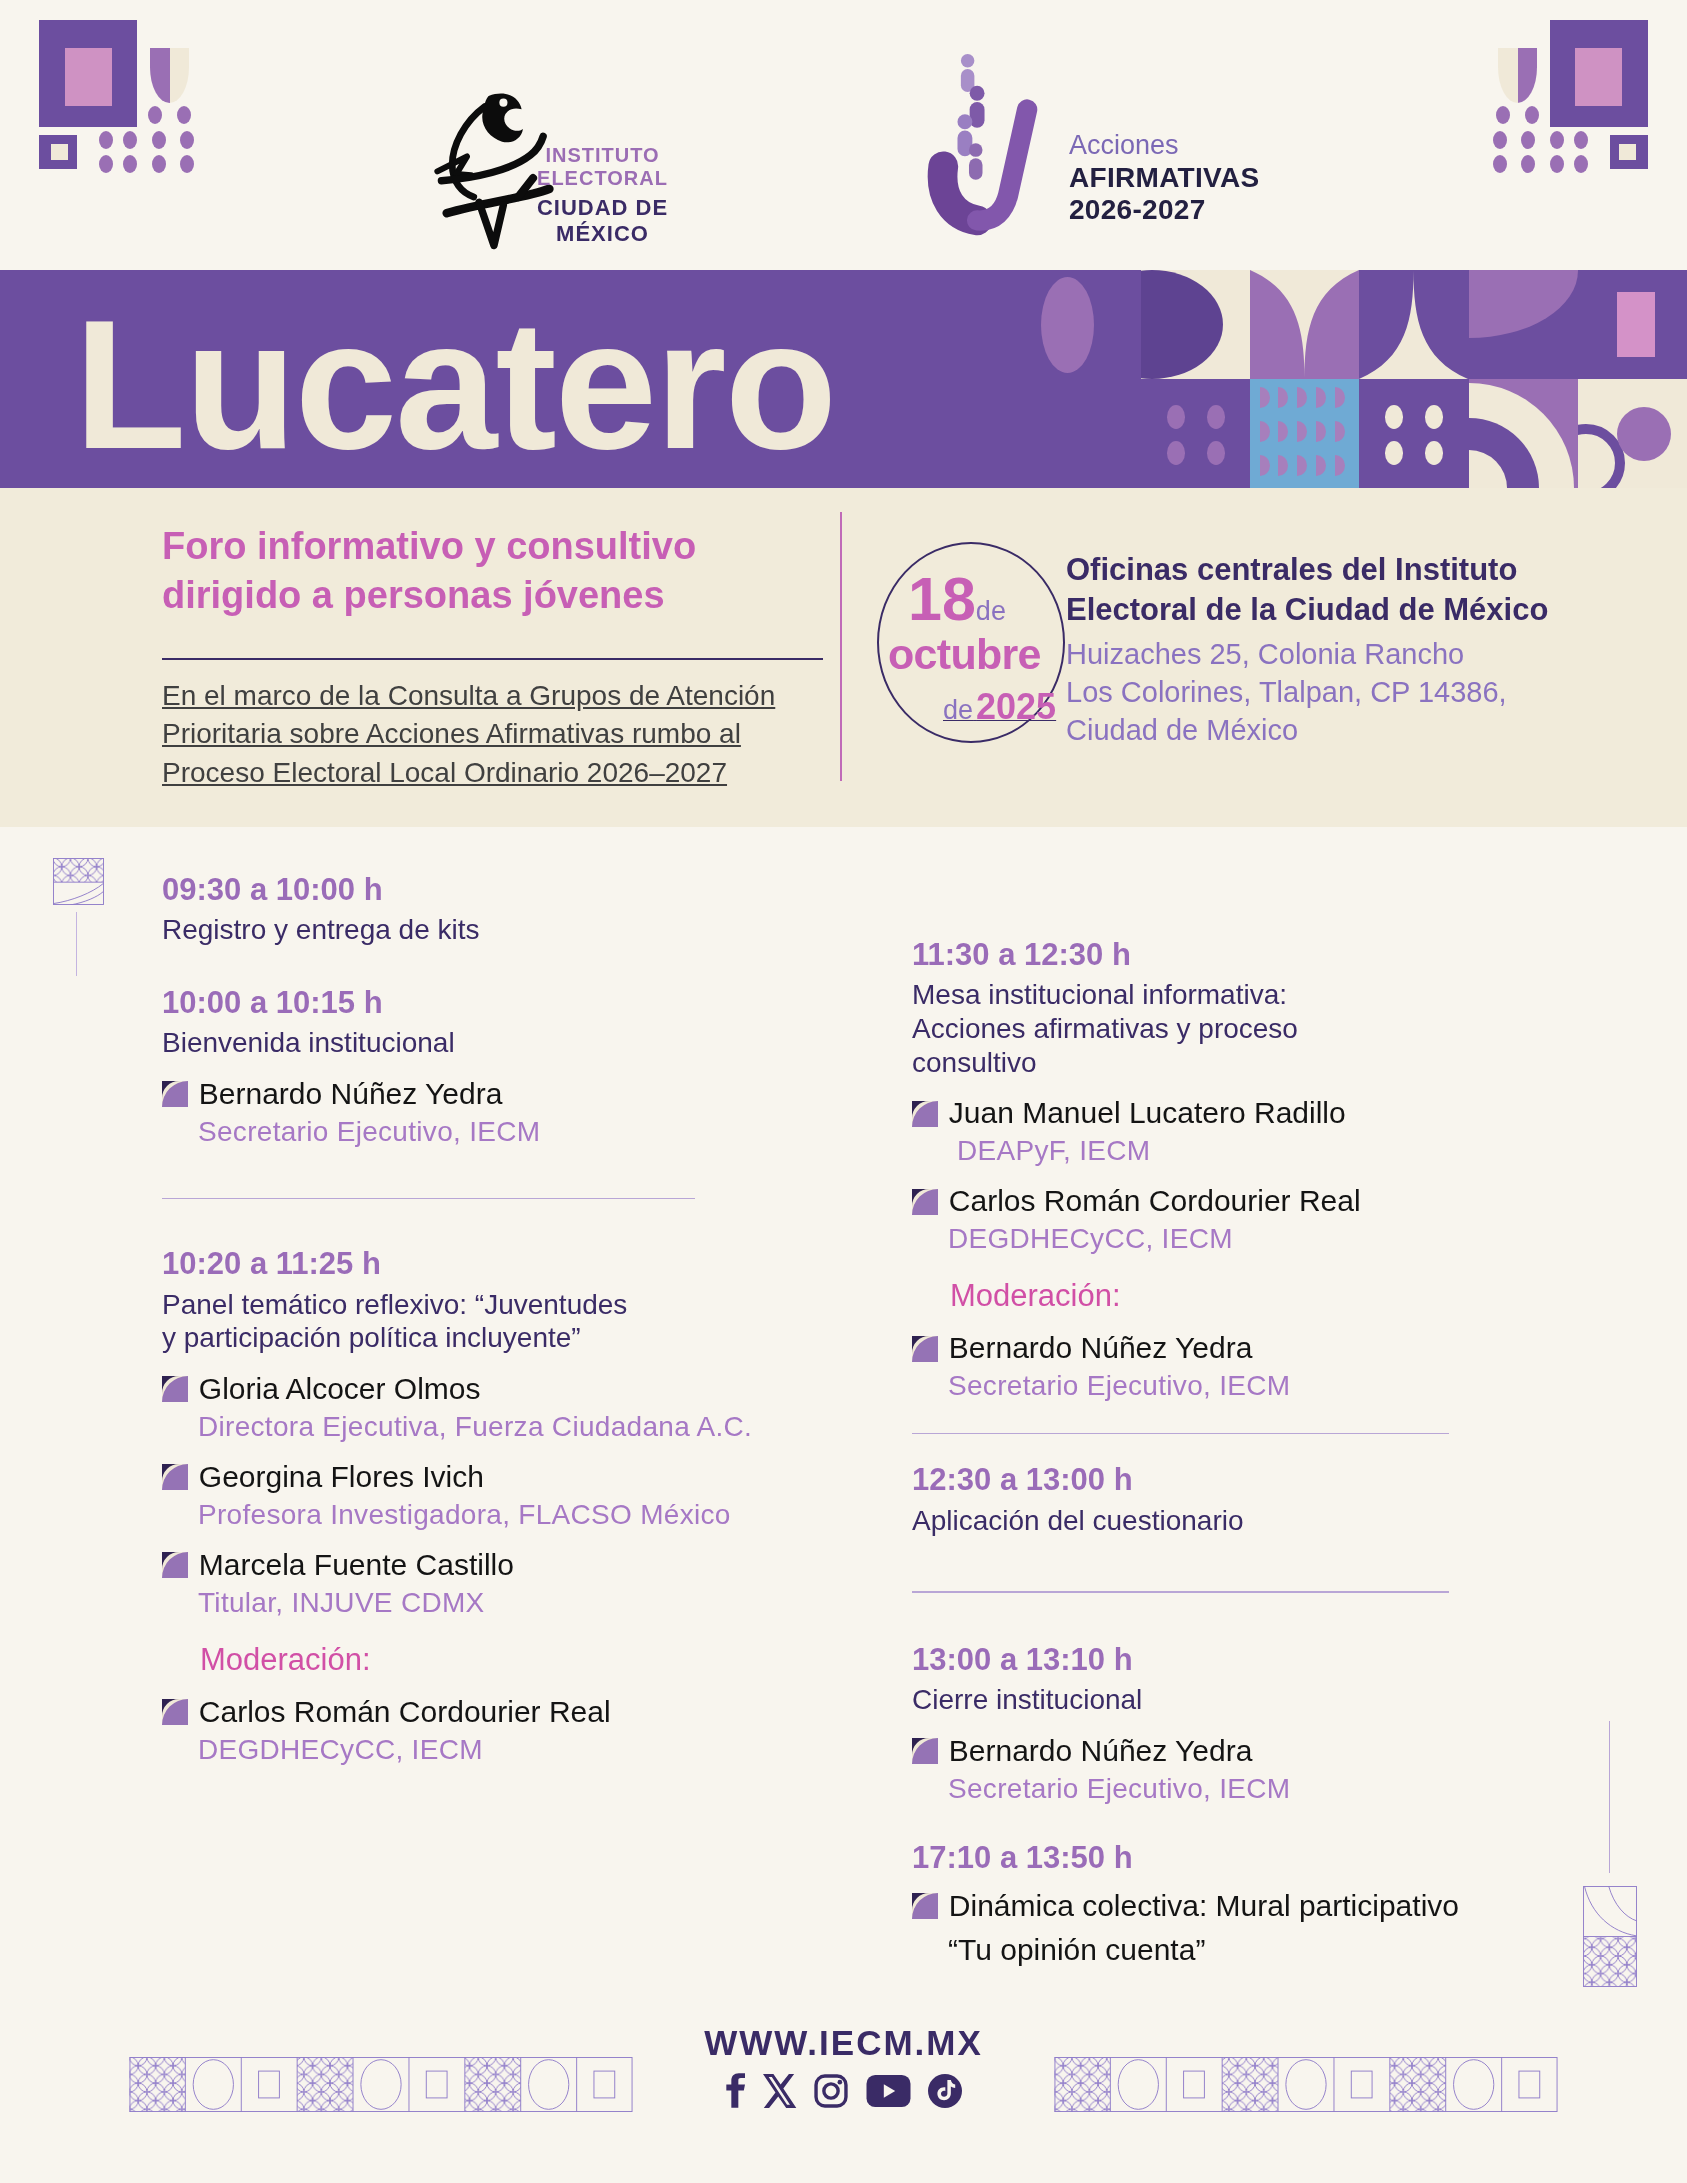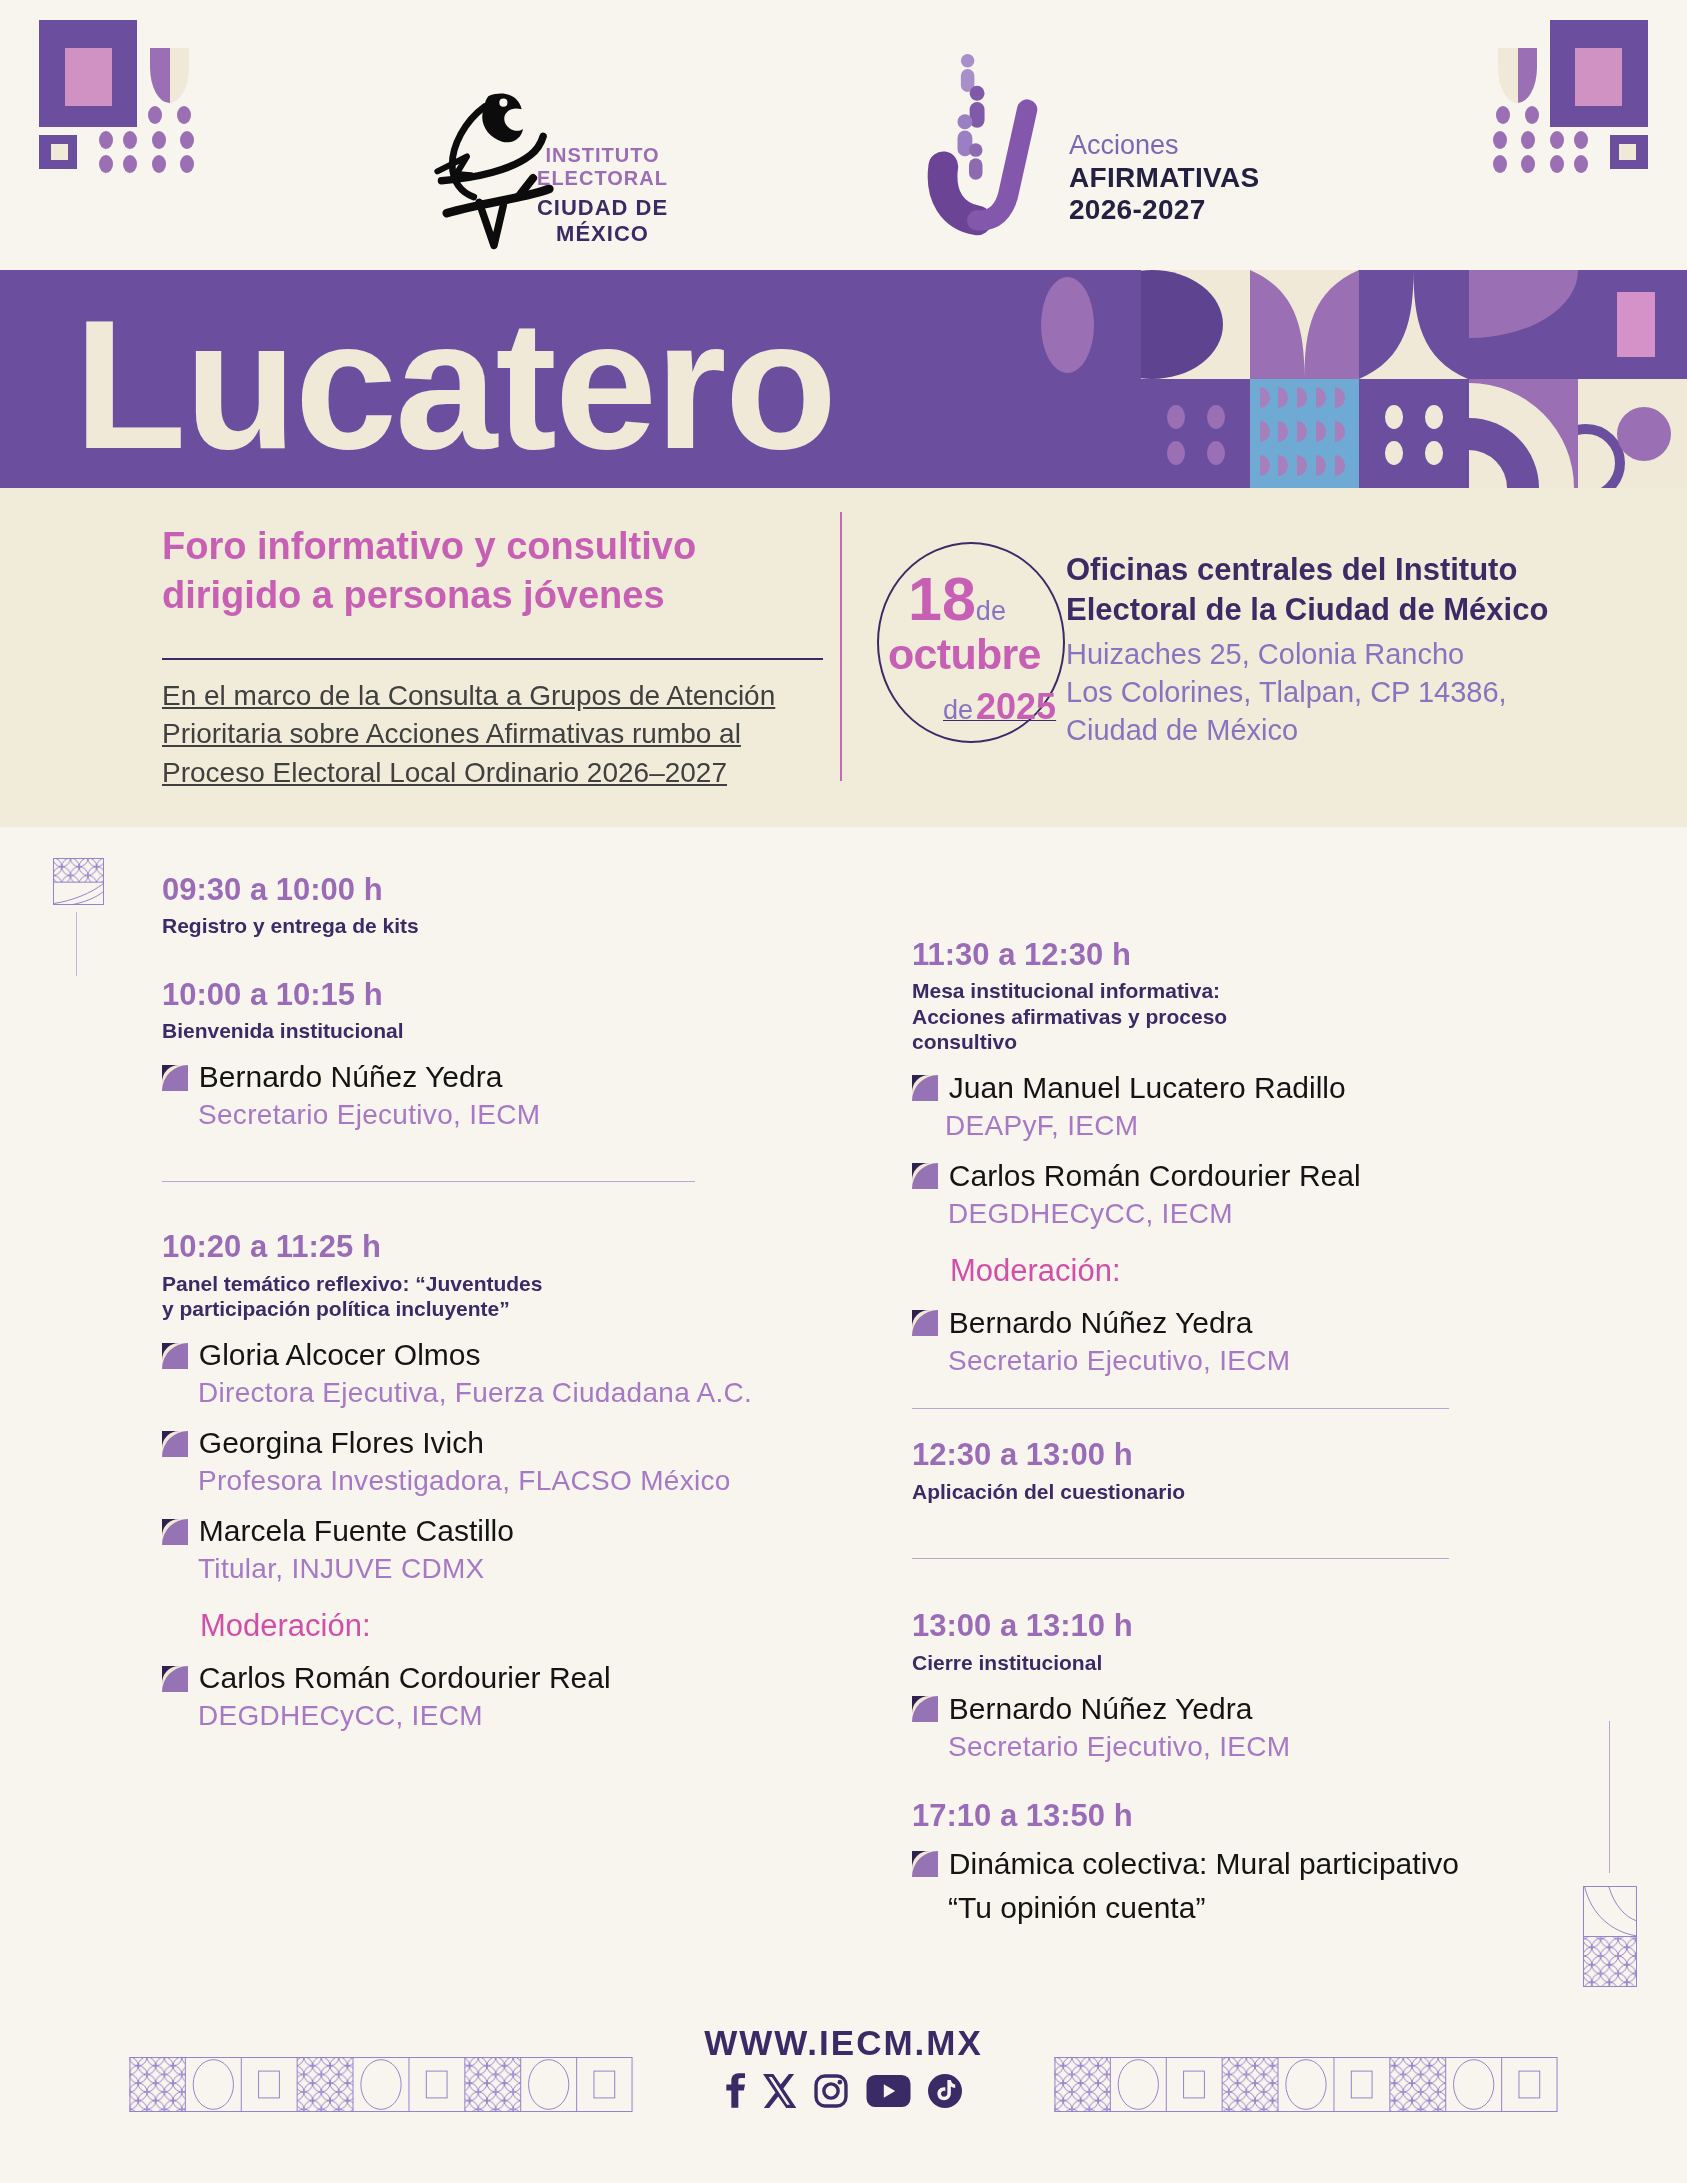--- a/index.html
+++ b/index.html
@@ -64,26 +64,26 @@
   .d-line3{position:absolute;left:943px;top:198px;text-decoration:underline;}
   .d-year{font-size:36px;font-weight:bold;color:#C75FB5;}
   .venue{position:absolute;left:1066px;top:62px;}
   .venue-b{font-size:31px;font-weight:bold;color:#3A2B66;line-height:1.28;}
   .venue-a{font-size:29px;color:#8A72C0;line-height:1.32;margin-top:5.4px;}
   
   .col{position:absolute;}
   .col-left{left:162px;top:872px;width:648px;}
   .col-right{left:912px;top:937px;width:614px;}
   .time{font-size:31px;font-weight:bold;color:#9A6CB8;}
-  .stitle{font-size:21px;font-weight:bold;color:#3A2B66;line-height:1.2;margin-top:5.4px;}
+  .stitle{font-size:28px;font-weight:normal;color:#3A2B66;line-height:1.2;margin-top:5.4px;}
   .speaker{display:flex;align-items:flex-start;margin-top:16px;}
   .bullet{flex:0 0 26px;width:26px;height:26px;margin-top:5.4px;margin-right:10.8px;}
   .name{font-size:30px;color:#141414;line-height:1.2;}
   .role{font-size:28px;color:#A678C5;margin-left:36px;margin-top:4px;letter-spacing:0.3px;}
-  .role-deep{margin-left:33px;}
+  .role-deep{margin-left:45px;}
   .modlabel{font-size:31px;color:#D14FA6;margin-left:38px;margin-top:23px;}
   .divline{height:1.3px;background:#B9A6D6;}
   .dl-left{width:533px;margin-top:50px;}
   .dl-right{width:537px;}
   .mt-time{margin-top:38px;}
   .quote-line{font-size:30px;color:#141414;margin-left:36px;margin-top:9.4px;}
   
   .orn{position:absolute;}
   .line-left{position:absolute;left:76px;top:912px;width:1.3px;height:64px;background:#C4B4E0;}
   .line-right{position:absolute;left:1609px;top:1721px;width:1.3px;height:152px;background:#B9A6D6;}

